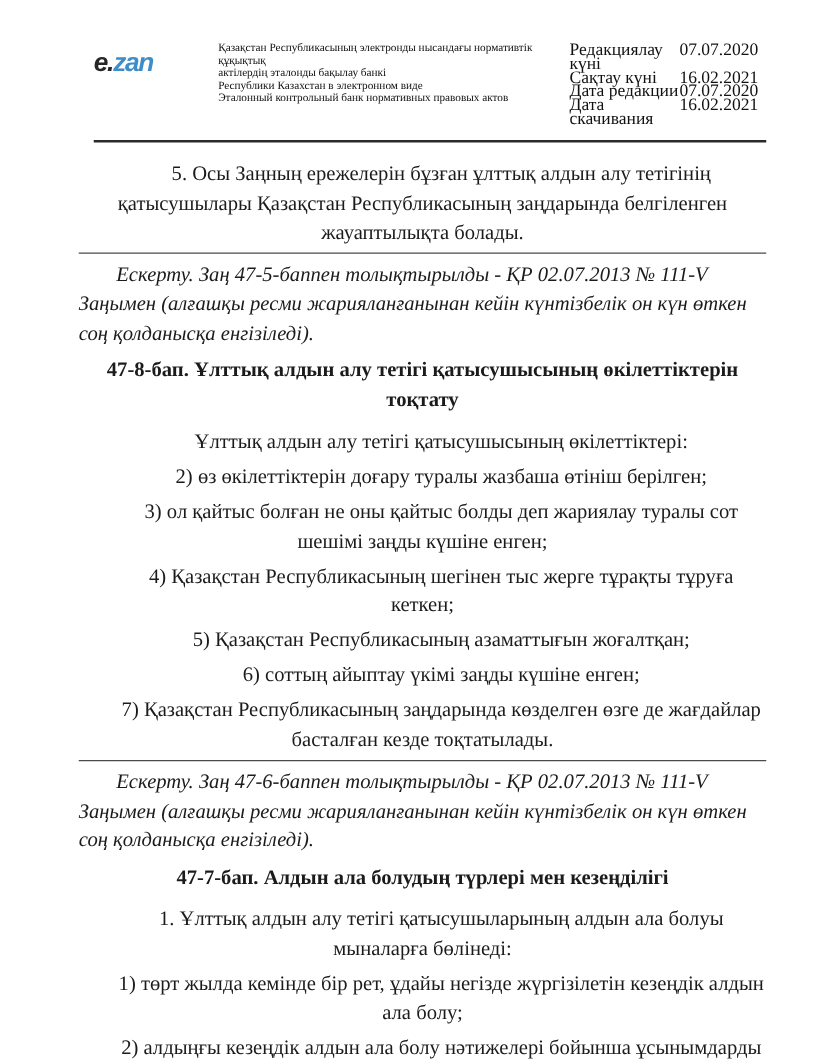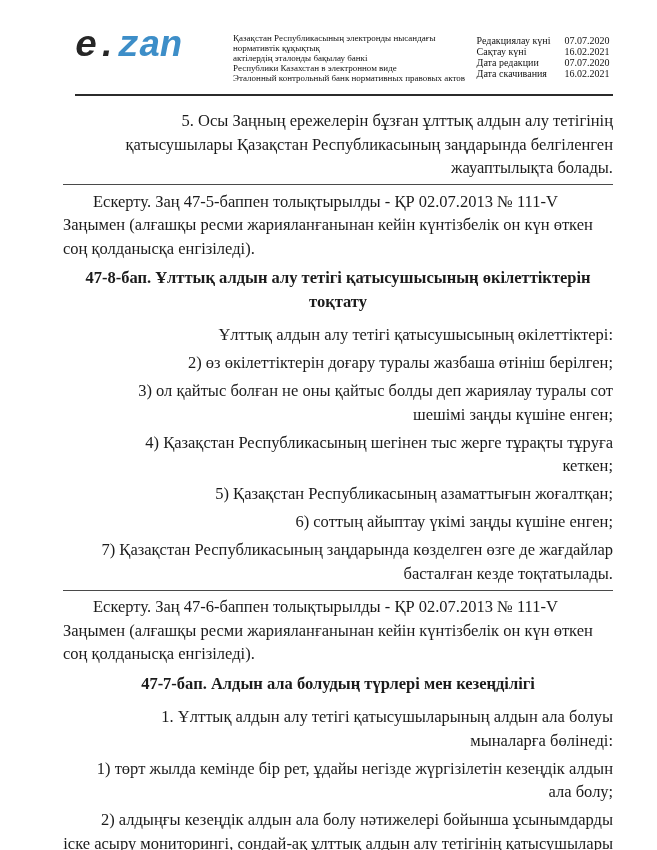--- a/index.html
+++ b/index.html
@@ -21,45 +21,45 @@
     padding: 28px 44px 20px 63px; 
   }
 
   
   .hdr {
     display: flex;
     align-items: flex-start;
     margin-left: 12px;
   }
   .logo {
-    font-family: Liberation Mono, monospace;
+    font-family: Liberation Sans, sans-serif;
     font-weight: bold;
     font-style: italic;
-    font-size: 37px;
+    font-size: 21px;
     letter-spacing: -1px;
     line-height: 1;
-    margin-top: 0;
+    margin-top: 12px;
     white-space: nowrap;
   }
   .logo .lg-e  { color: #262626; }
   .logo .lg-zan { color: #3d8ec8; }
   .hdr-desc {
     margin-left: 52px;
     width: 300px;
     font-size: 9px;
     line-height: 10px;
     padding-top: 5px;
     color: #111;
   }
   .hdr-dates {
     margin-left: auto;
     display: grid;
     grid-template-columns: 88px auto;
     column-gap: 0;
-    font-size: 10px;
+    font-size: 14px;
     line-height: 11px;
     padding-top: 7px;
     color: #111;
     width: 168px;
   }
   .hdr-rule {
     border: none;
     border-top: 2px solid #2b2b2b;
     margin: 11px 0 0 12px;
     height: 0;
@@ -67,25 +67,26 @@
 
   
   .doc {
     margin-top: 13px;
     font-size: 16.5px;
     line-height: 23.5px;
   }
   .para {
     margin: 4.5px 0;
     text-indent: 30px;
-    text-align: right;
+    text-align: center;
   }
   .note {
     margin: 4.5px 0;
     text-indent: 30px;
+    font-style: italic;
   }
   .heading {
     margin: 6px 0 10px 0;
     font-weight: bold;
     text-align: center;
     text-indent: 0;
   }
   .rule {
     border: none;
     border-top: 1px solid #4a4a4a;

